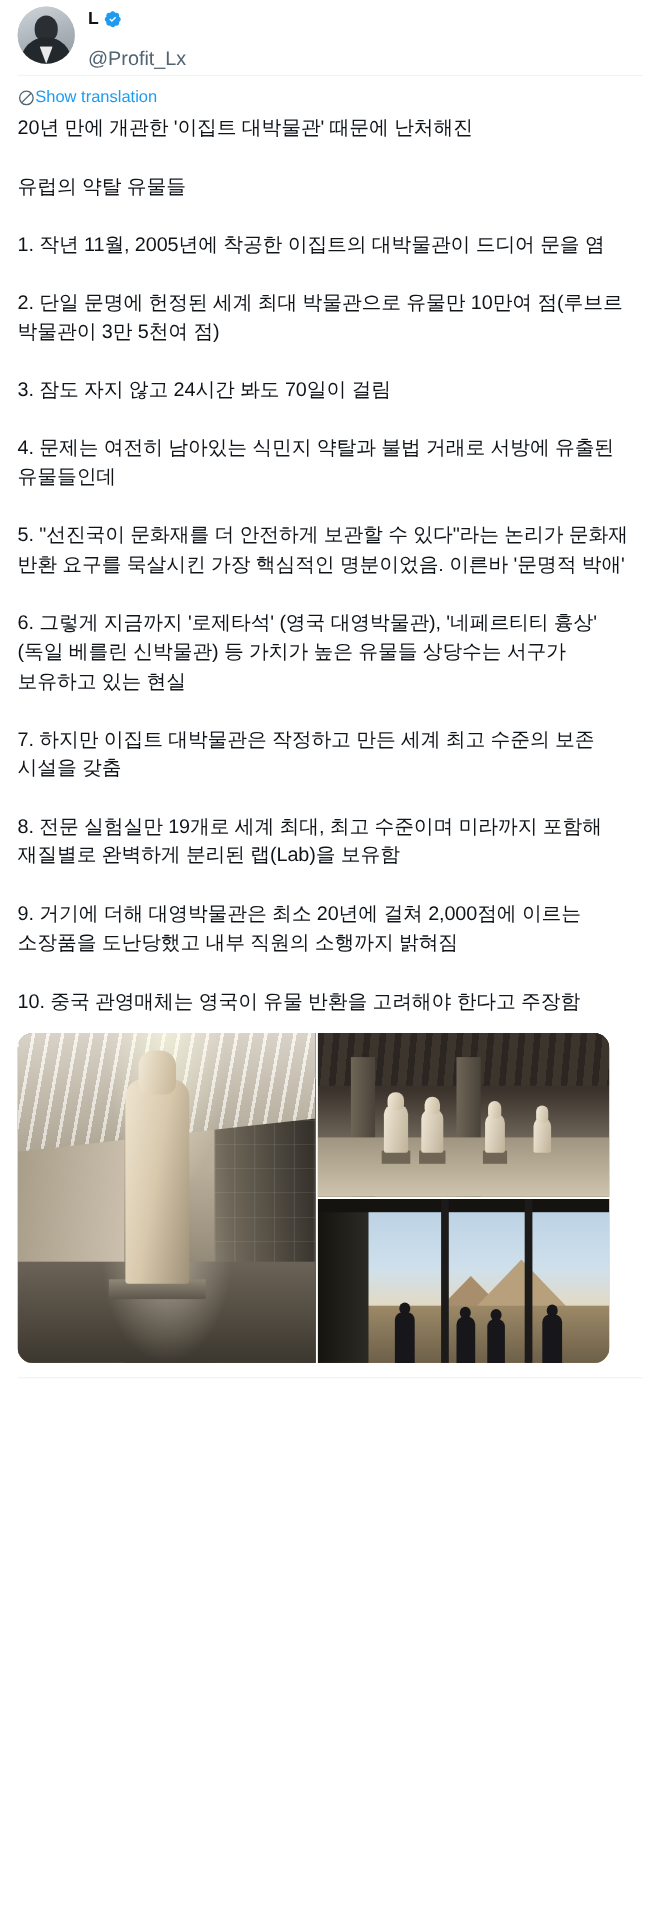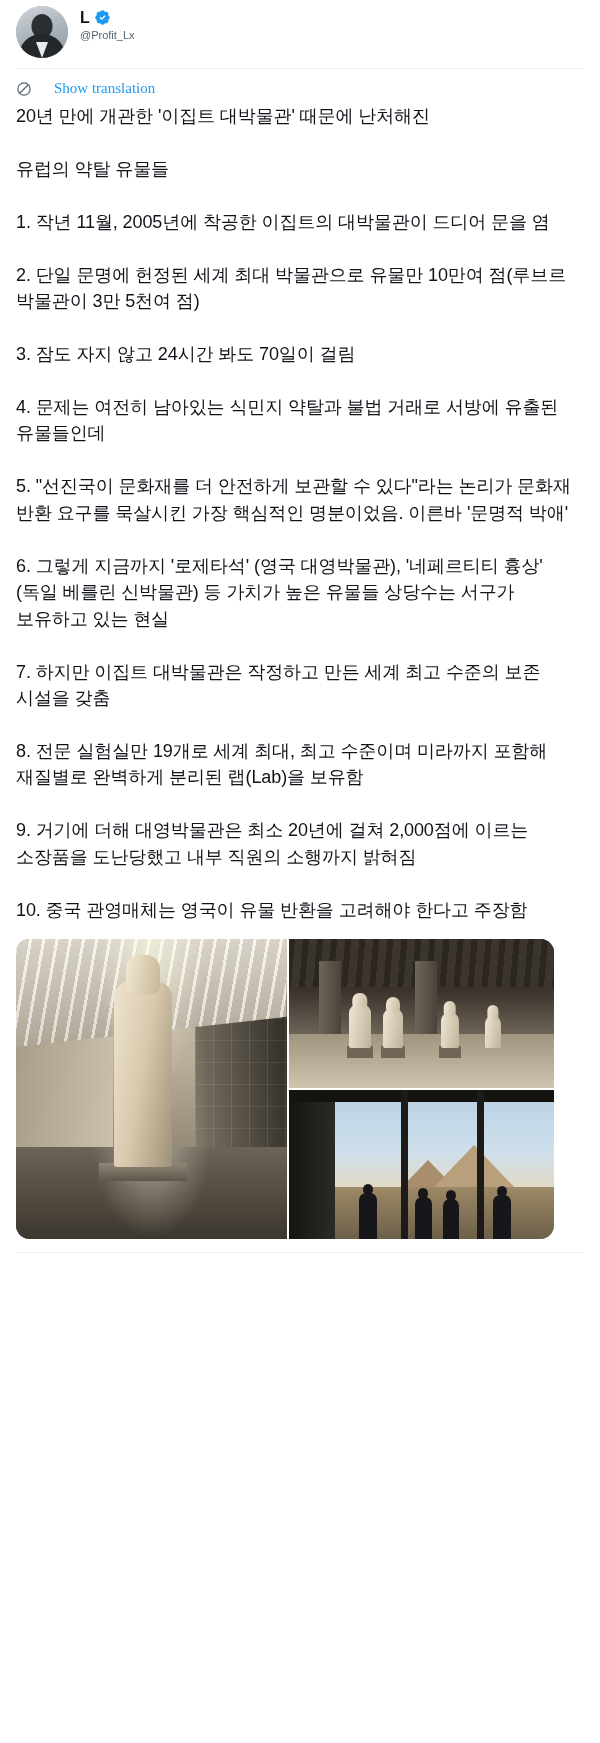--- a/index.html
+++ b/index.html
@@ -82,23 +82,23 @@
     font-size: 16px;
     color: #0f1419;
     white-space: nowrap;
   }
   .verified {
     width: 17px; height: 17px;
     flex: 0 0 17px;
     display: inline-block;
   }
   .handle {
-    font-size: 11px;
+    font-size: 18px;
     color: #536471;
-    margin-top: 1px;
+    margin-top: 15px;
     line-height: 1.3;
   }
 
   .header-actions {
     display: flex;
     align-items: center;
     gap: 10px;
     padding-top: 2px;
   }
   .follow-btn {
@@ -135,23 +135,22 @@
     height: 1px;
     background: #eff3f4;
     margin: 4px 0 0 0;
     width: 568px;
   }
 
   
   .translate-row {
     display: flex;
     align-items: flex-end;
-    gap: 22px;
+    gap: 0;
     padding: 11px 0 6px 0;
-    font-family: Liberation Serif, serif;
   }
   .translate-row .tr-icon {
     width: 16px; height: 16px;
     color: #536471;
     display: block;
   }
   .translate-link {
     color: #1d9bf0;
     font-size: 15px;
     cursor: pointer;

